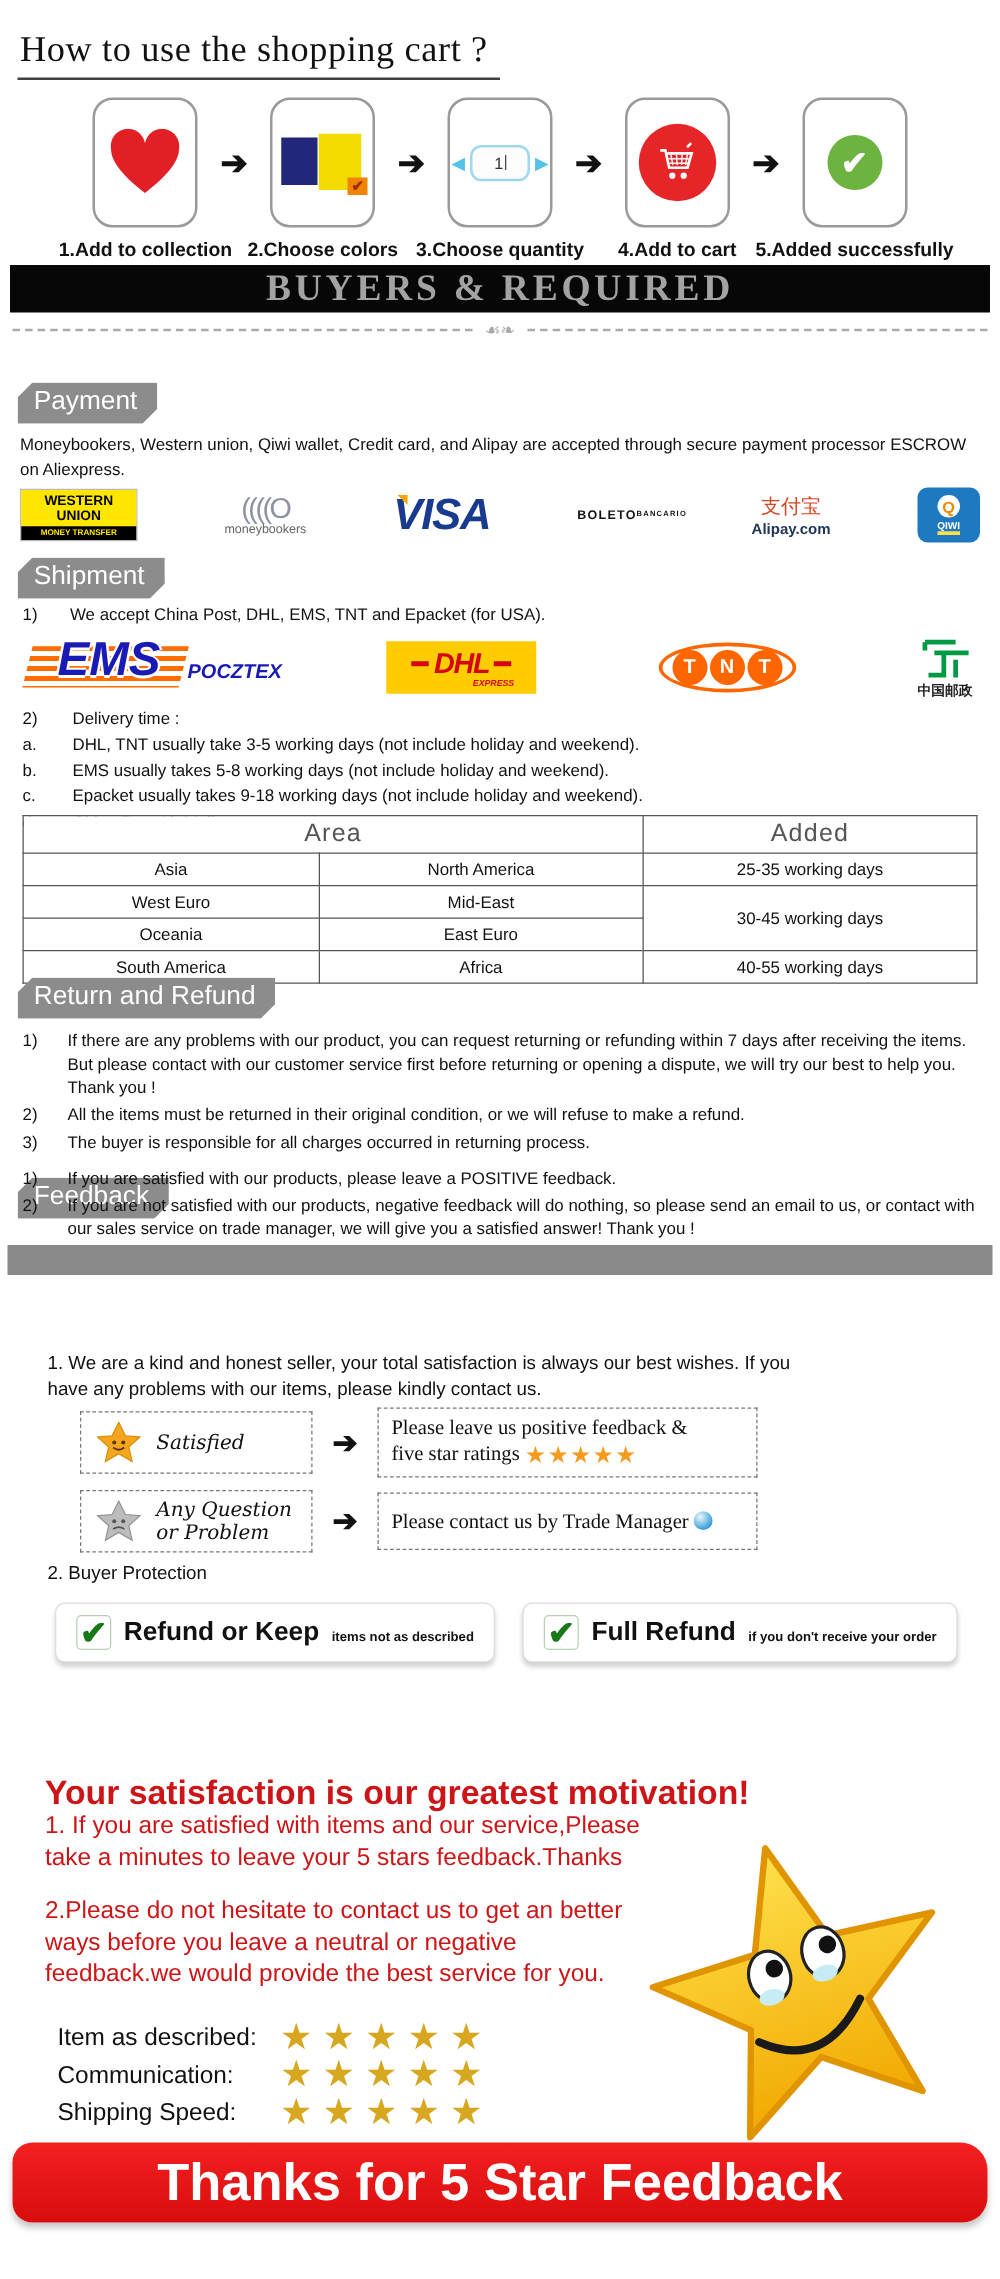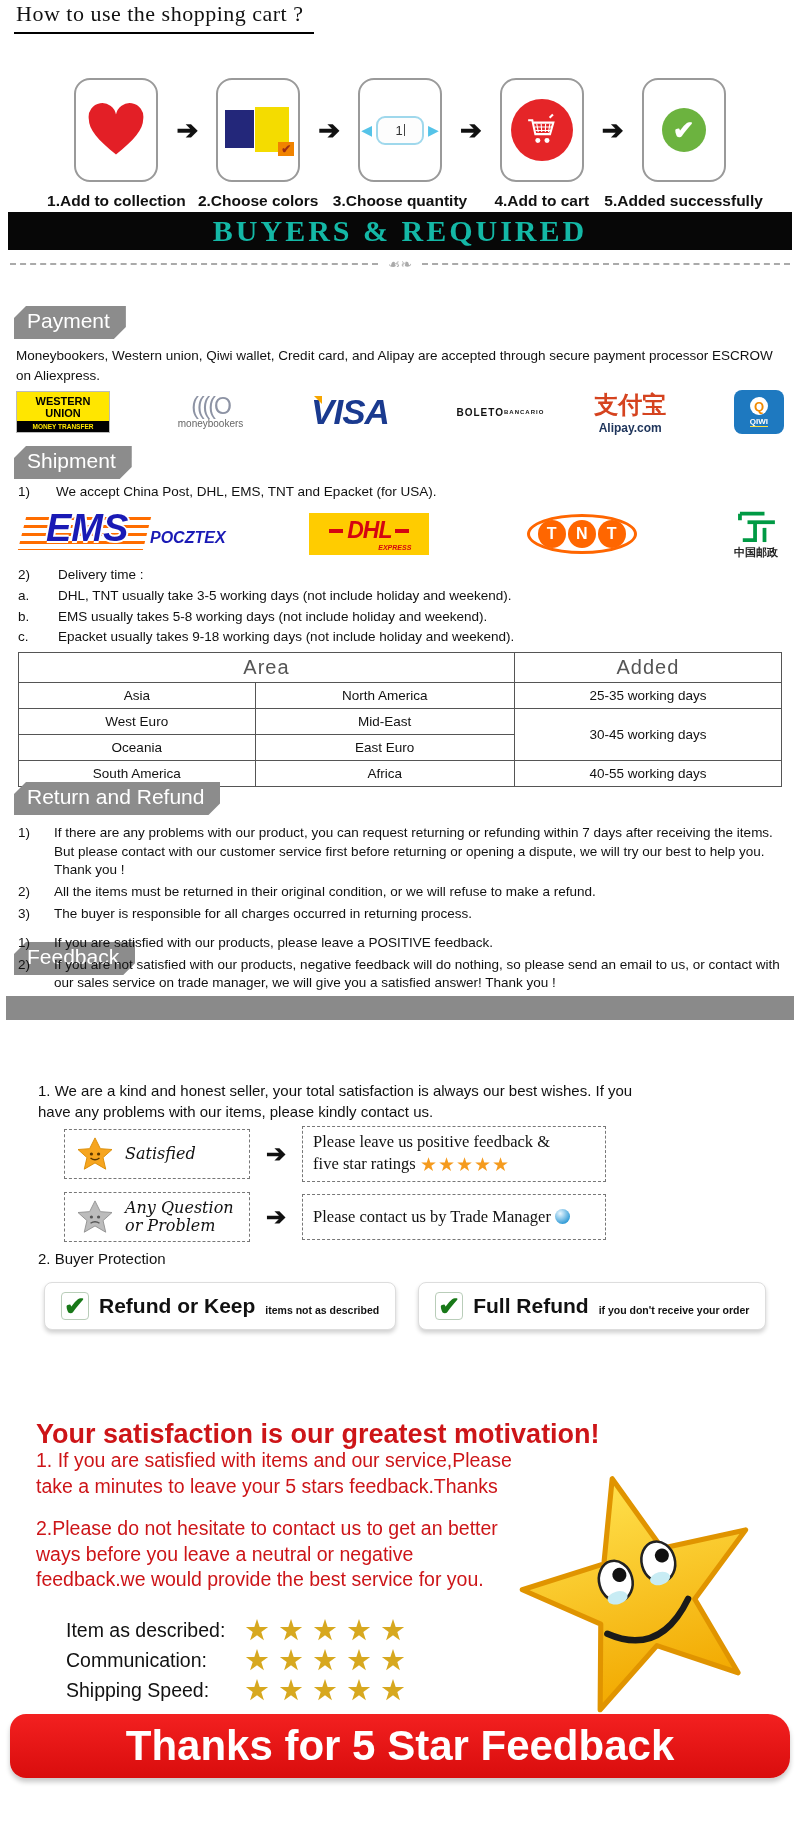--- a/index.html
+++ b/index.html
@@ -1,21 +1,21 @@
 <!DOCTYPE html>
 <html><head>
 <meta charset="utf-8">
 <style>
   html,body{margin:0;padding:0;background:#fff;}
   .page{position:relative;width:800px;height:1823px;background:#fff;overflow:hidden;
         font-family:"Liberation Sans",sans-serif;color:#111;}
 
   
-  .title{position:absolute;top:1px;left:14px;font-family:"Liberation Serif",serif;
-         font-size:22px;letter-spacing:.5px;border-bottom:2px solid #000000;padding:0 10px 5px 2px;}
+  .title{position:absolute;top:24px;left:14px;font-family:"Liberation Serif",serif;
+         font-size:29px;letter-spacing:.5px;border-bottom:2px solid #404040;padding:0 10px 5px 2px;}
 
   
   .steps{position:absolute;top:78px;left:0;width:800px;display:flex;justify-content:center;align-items:flex-start;}
   .step{width:138px;display:flex;flex-direction:column;align-items:center;}
   .card{width:80px;height:100px;border:2px solid #9a9a9a;border-radius:16px;background:#fff;
         display:flex;align-items:center;justify-content:center;}
   .step-label{margin-top:10px;font-size:15.5px;font-weight:bold;white-space:nowrap;}
   .step-arrow{height:104px;display:flex;align-items:center;font-size:26px;font-weight:bold;color:#111;margin:0 -9px;}
   .colors-wrap{position:relative;width:66px;height:46px;}
   .c-blue{position:absolute;left:0;top:3px;width:29px;height:38px;background:#23277a;}
@@ -26,21 +26,21 @@
   .tri{color:#55c3e8;font-size:14px;}
   .qty-box{width:44px;height:25px;border:2px solid #9fd8ec;border-radius:9px;display:flex;
            align-items:center;justify-content:center;font-size:13px;color:#333;background:#fdfdfd;}
   .cursor{display:inline-block;width:1px;height:12px;background:#444;margin-left:1px;}
   .cart-circle{width:62px;height:62px;border-radius:50%;background:#e52528;display:flex;align-items:center;justify-content:center;}
   .ok-circle{width:44px;height:44px;border-radius:50%;background:#6cb33f;display:flex;align-items:center;justify-content:center;
              color:#fff;font-size:26px;font-weight:bold;}
 
   
   .black-banner{position:absolute;top:212px;left:8px;right:8px;height:38px;background:#070707;
-        color:#14b8a6;font-family:"Liberation Serif",serif;font-weight:bold;font-size:30px;
+        color:#a3a3a3;font-family:"Liberation Serif",serif;font-weight:bold;font-size:30px;
         letter-spacing:3px;text-align:center;line-height:38px;}
   .sep{position:absolute;top:256px;left:10px;right:10px;display:flex;align-items:center;gap:10px;color:#999;}
   .sep .line{flex:1;border-top:2px dashed #aaa;}
   .sep .orn{font-size:14px;color:#aaa;}
 
   
   .badge{position:absolute;background:#8c8c8c;color:#fff;font-size:21px;padding:3px 16px 6px 13px;
          clip-path:polygon(12px 0,100% 0,100% calc(100% - 12px),calc(100% - 12px) 100%,0 100%,0 12px);}
 
   
@@ -55,27 +55,27 @@
   .mb-lbl{font-size:10px;color:#666;}
   .visa{position:relative;font-size:35px;font-weight:bold;font-style:italic;color:#1a3a8f;letter-spacing:-1px;}
   .visa:before{content:"";position:absolute;left:3px;top:4px;width:0;height:0;
                border-left:8px solid transparent;border-top:8px solid #f7a600;}
   .boleto{display:flex;flex-direction:row;align-items:center;width:70px;}
   .bars{width:62px;background:repeating-linear-gradient(90deg,#000 0 2px,#fff 2px 4px,#000 4px 7px,#fff 7px 10px);}
   .bars.t{height:13px;} .bars.b{height:9px;}
   .boleto-1{font-size:10px;font-weight:bold;letter-spacing:1px;}
   .boleto-2{font-size:6px;font-weight:bold;letter-spacing:1px;}
   .alipay{display:flex;flex-direction:column;align-items:center;}
-  .alipay-cn{font-size:24px;font-weight:bold;color:#d5431f;text-align:right;}
+  .alipay-cn{font-size:16px;font-weight:normal;color:#d5431f;text-align:right;}
   .alipay-en{font-size:12px;font-weight:bold;color:#20365c;}
   .qiwi{width:50px;height:44px;background:#1e79c0;border-radius:8px;display:flex;flex-direction:column;
         align-items:center;justify-content:center;gap:2px;}
   .qiwi-q{width:18px;height:18px;background:#fff;border-radius:50%;color:#f28a00;font-size:13px;
           font-weight:bold;display:flex;align-items:center;justify-content:center;}
-  .qiwi-lbl{color:#fff;font-size:8px;font-weight:bold;border-bottom:1px solid #fde047;}
+  .qiwi-lbl{color:#fff;font-size:8px;font-weight:bold;border-bottom:3px solid #fde047;}
 
   
   .accept{position:absolute;top:484px;left:18px;display:flex;font-size:13.5px;}
   .accept .num{width:38px;}
   .ship-logos{position:absolute;top:506px;left:22px;right:22px;height:56px;display:flex;
               justify-content:space-between;align-items:center;}
   .ems{position:relative;width:190px;height:46px;}
   .ems-stripes{position:absolute;left:0;top:6px;width:125px;height:33px;
                background:repeating-linear-gradient(180deg,#ff6d00 0 3.5px,transparent 3.5px 8px);
                transform:skewX(-14deg);}
@@ -129,21 +129,21 @@
   .chk{width:26px;height:26px;border:1px solid #b9cdb9;border-radius:4px;display:flex;align-items:center;
        justify-content:center;color:#187818;font-size:26px;font-weight:bold;line-height:1;}
   .bp-title{font-size:21px;font-weight:bold;}
   .bp-sub{font-size:10.5px;font-weight:bold;margin-top:8px;}
 
   
   .mot-head{position:absolute;top:1419px;left:36px;font-size:27px;font-weight:bold;color:#cd1518;}
   .mot-p{position:absolute;left:36px;width:485px;font-size:19.5px;line-height:1.32;color:#cd1518;}
   .star-art{position:absolute;top:1462px;left:492px;width:300px;height:256px;}
   .rating-row{position:absolute;left:46px;display:flex;align-items:center;}
-  .rating-label{width:178px;font-size:19.5px;margin-left:20px;}
+  .rating-label{width:178px;font-size:19.5px;}
   .rating-stars{color:#d7a81f;font-size:29px;letter-spacing:8px;line-height:1;}
   .bottom-banner{position:absolute;top:1714px;left:10px;right:10px;height:64px;
         background:linear-gradient(#f32020,#d90d0d);border-radius:16px 22px 20px 16px;
         color:#fff;font-size:42px;font-weight:bold;text-align:center;line-height:64px;
         box-shadow:0 4px 5px #c9c9c9;}
 </style>
 </head>
 <body>
 
 <div class="page">

